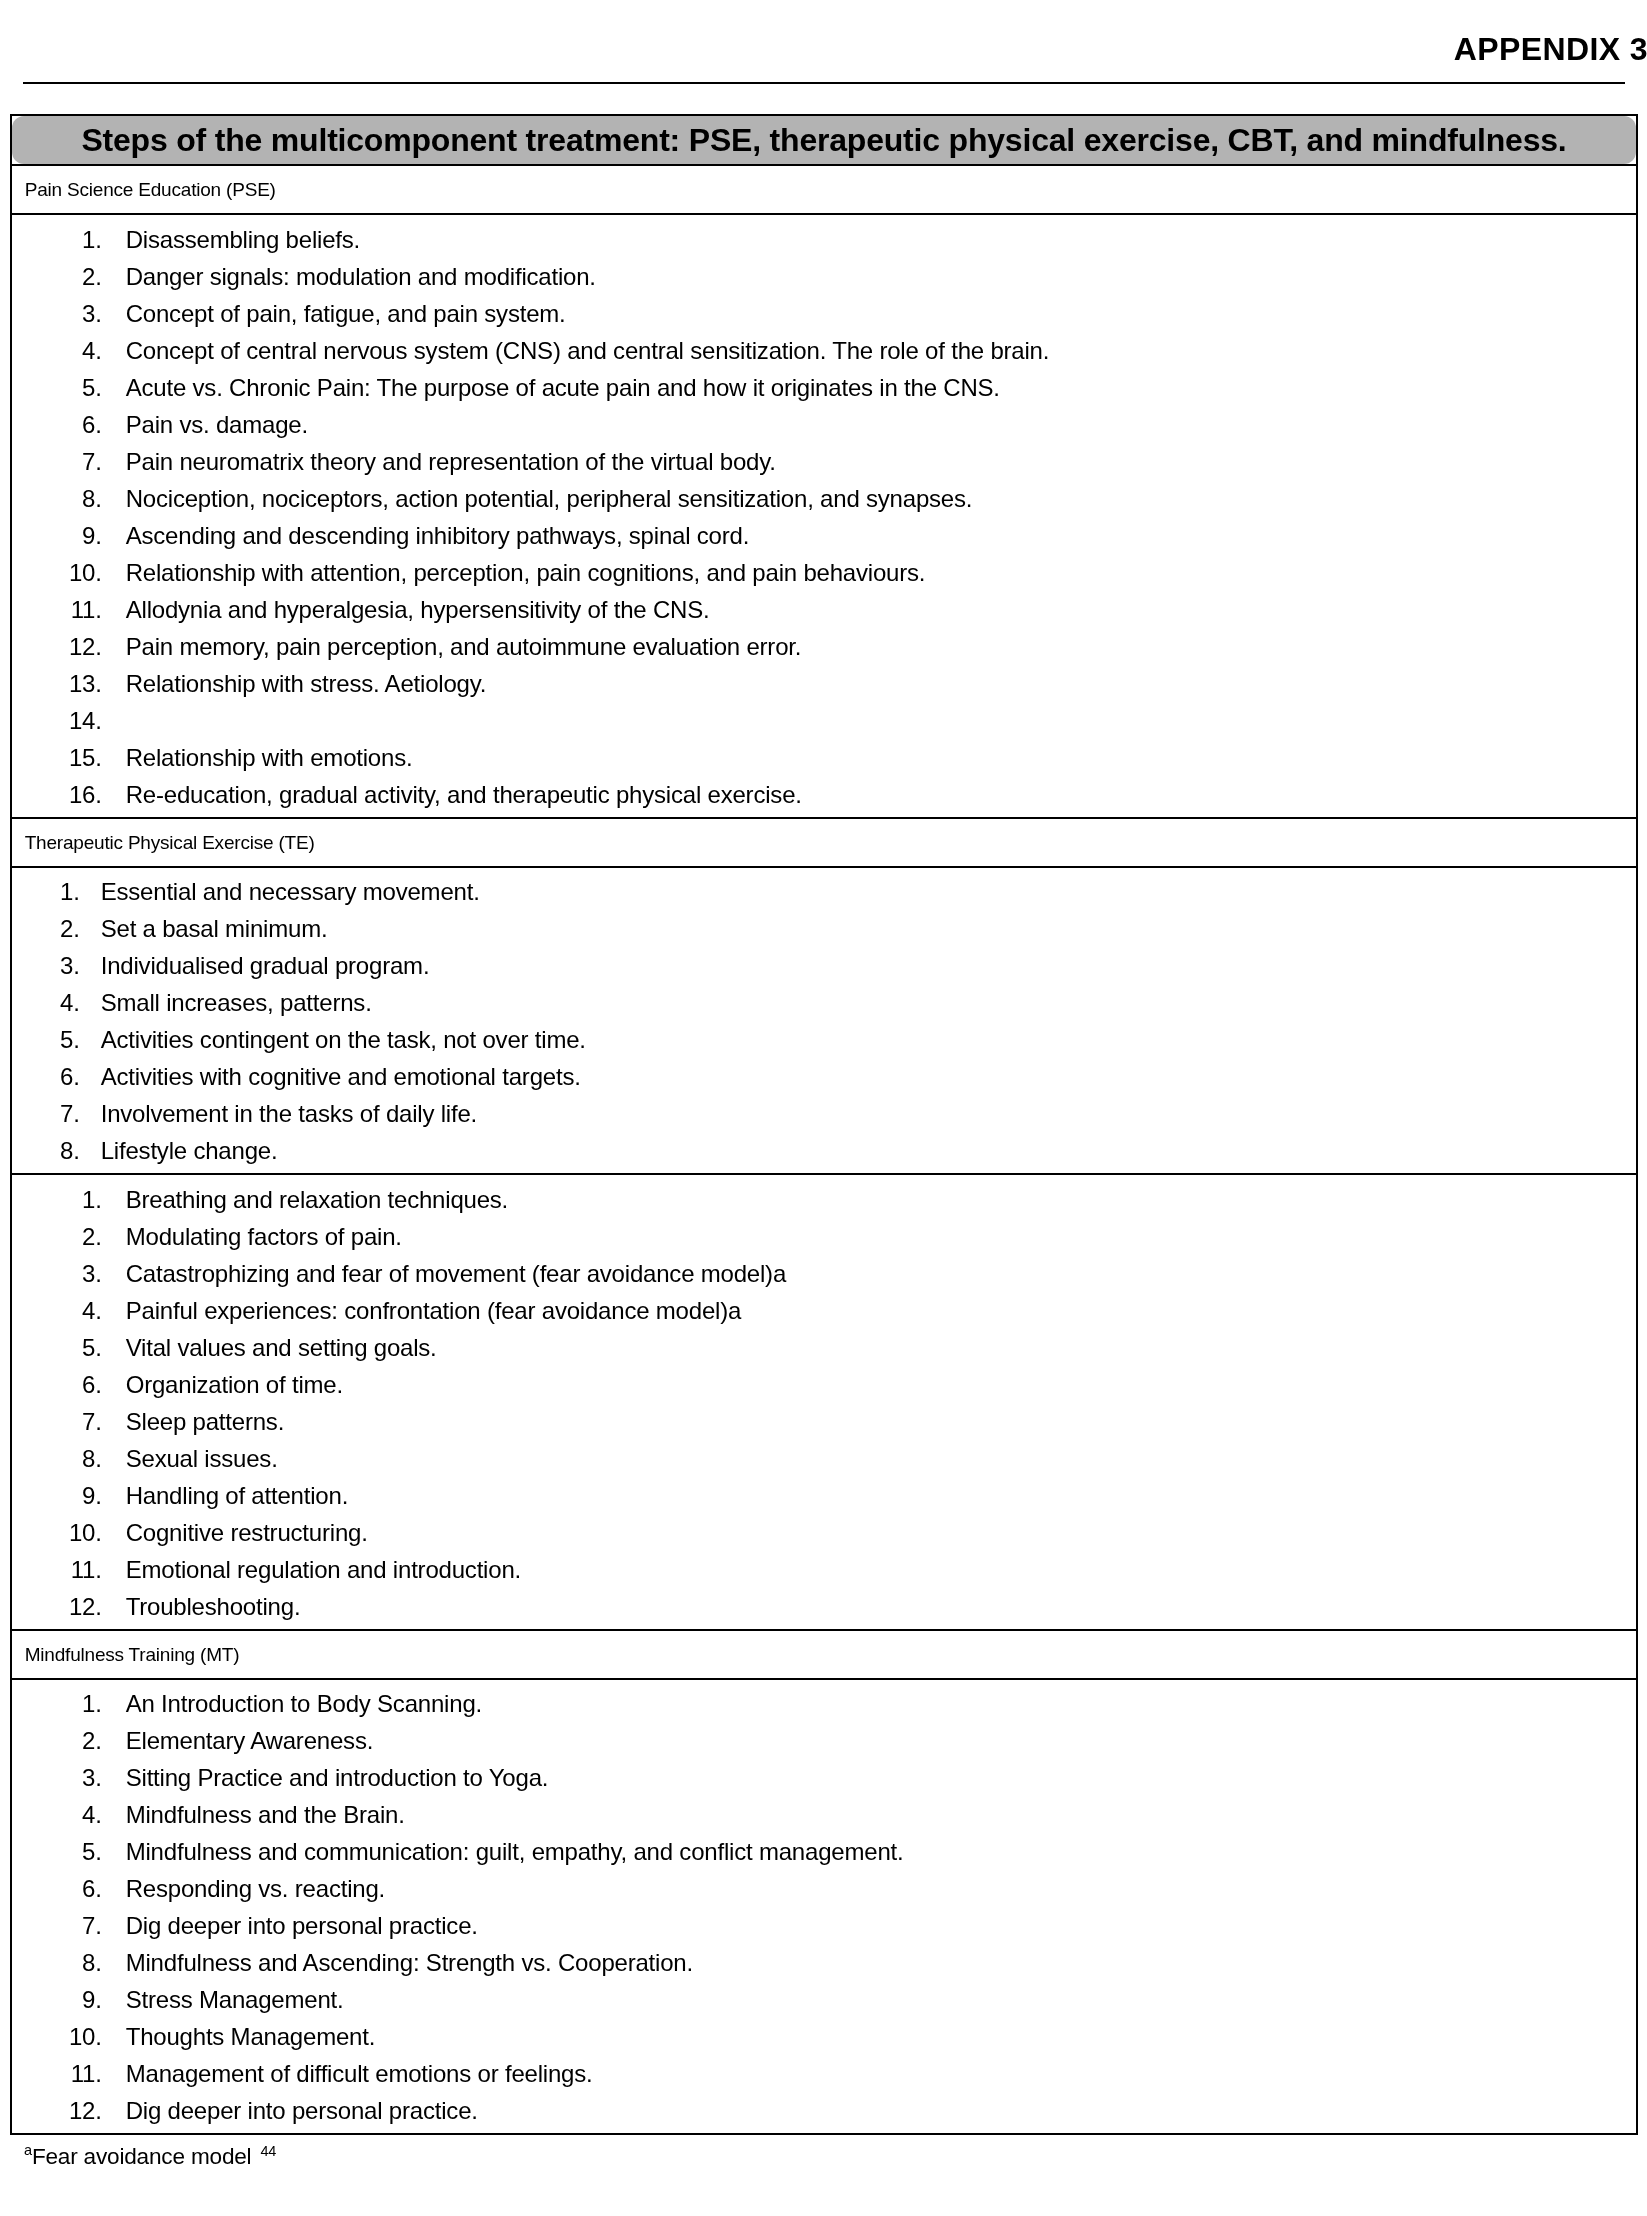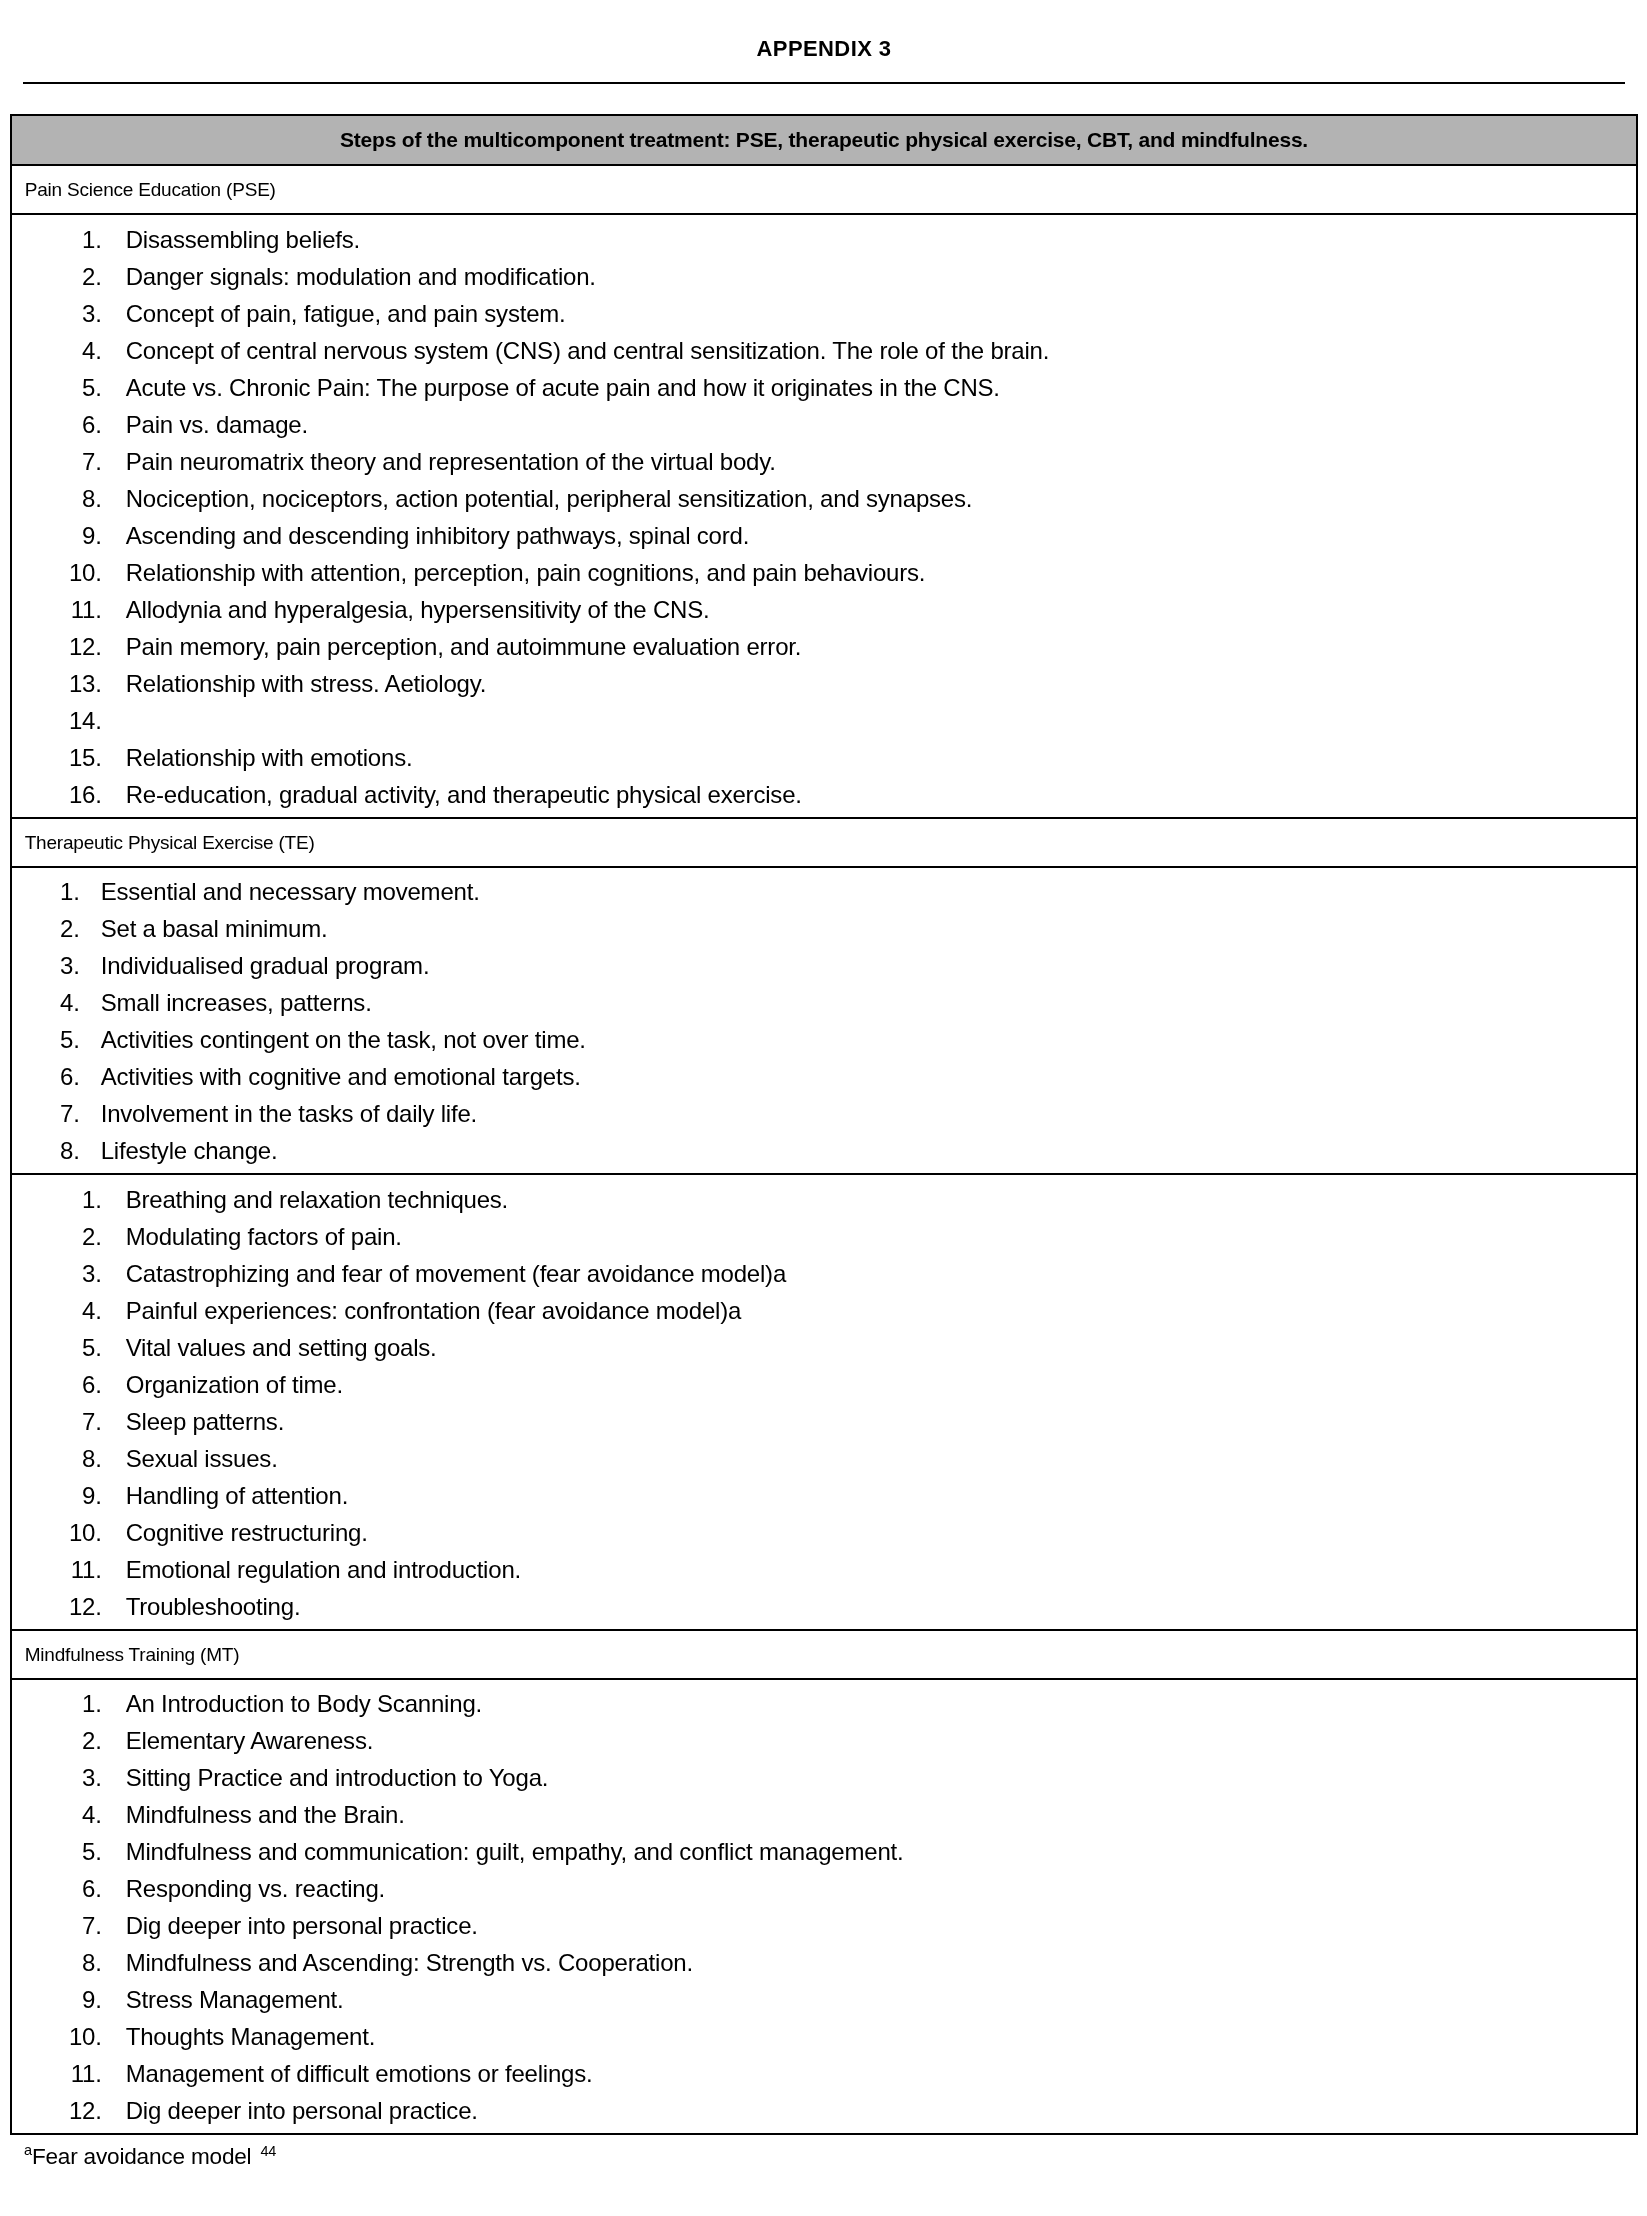--- a/index.html
+++ b/index.html
@@ -9,43 +9,44 @@
     width: 1648px;
     height: 2216px;
     background: #ffffff;
     color: var(--text-c, #000);
     font-family: "Liberation Sans", "DejaVu Sans", sans-serif;
     overflow: hidden;
     letter-spacing: -0.2px;
   }
   .doc-title {
     padding-top: 32px;
-    text-align: center;
-    font-size: 22px;
+    text-align: right;
+    font-size: 32px;
     line-height: 34px;
     font-weight: 700;
     letter-spacing: 0.4px;
   }
   .rule {
     height: 0;
     border-top: 2.4px solid var(--border-c, #000);
     margin: 16px 22.6px 0 22.6px;
   }
   .tbl {
     margin: 30px 9.7px 0 9.7px;
     border: 2.4px solid var(--border-c, #000);
   }
   .tbl > * + * { border-top: 2.4px solid var(--border-c, #000); }
   .tbl-header {
     background: var(--header-bg, #b3b3b3);
     font-weight: 700;
-    font-size: 21px;
+    font-size: 32px;
     line-height: 30px;
     text-align: center;
     padding: 9px 32px;
+    border-radius: 12px;
   }
   .sec-title {
     font-size: 19px;
     line-height: 31px;
     padding: 8px 13px;
   }
   .sec-list ol {
     list-style: none;
     margin: 0;
     padding: 5.6px 0 4px 0;

